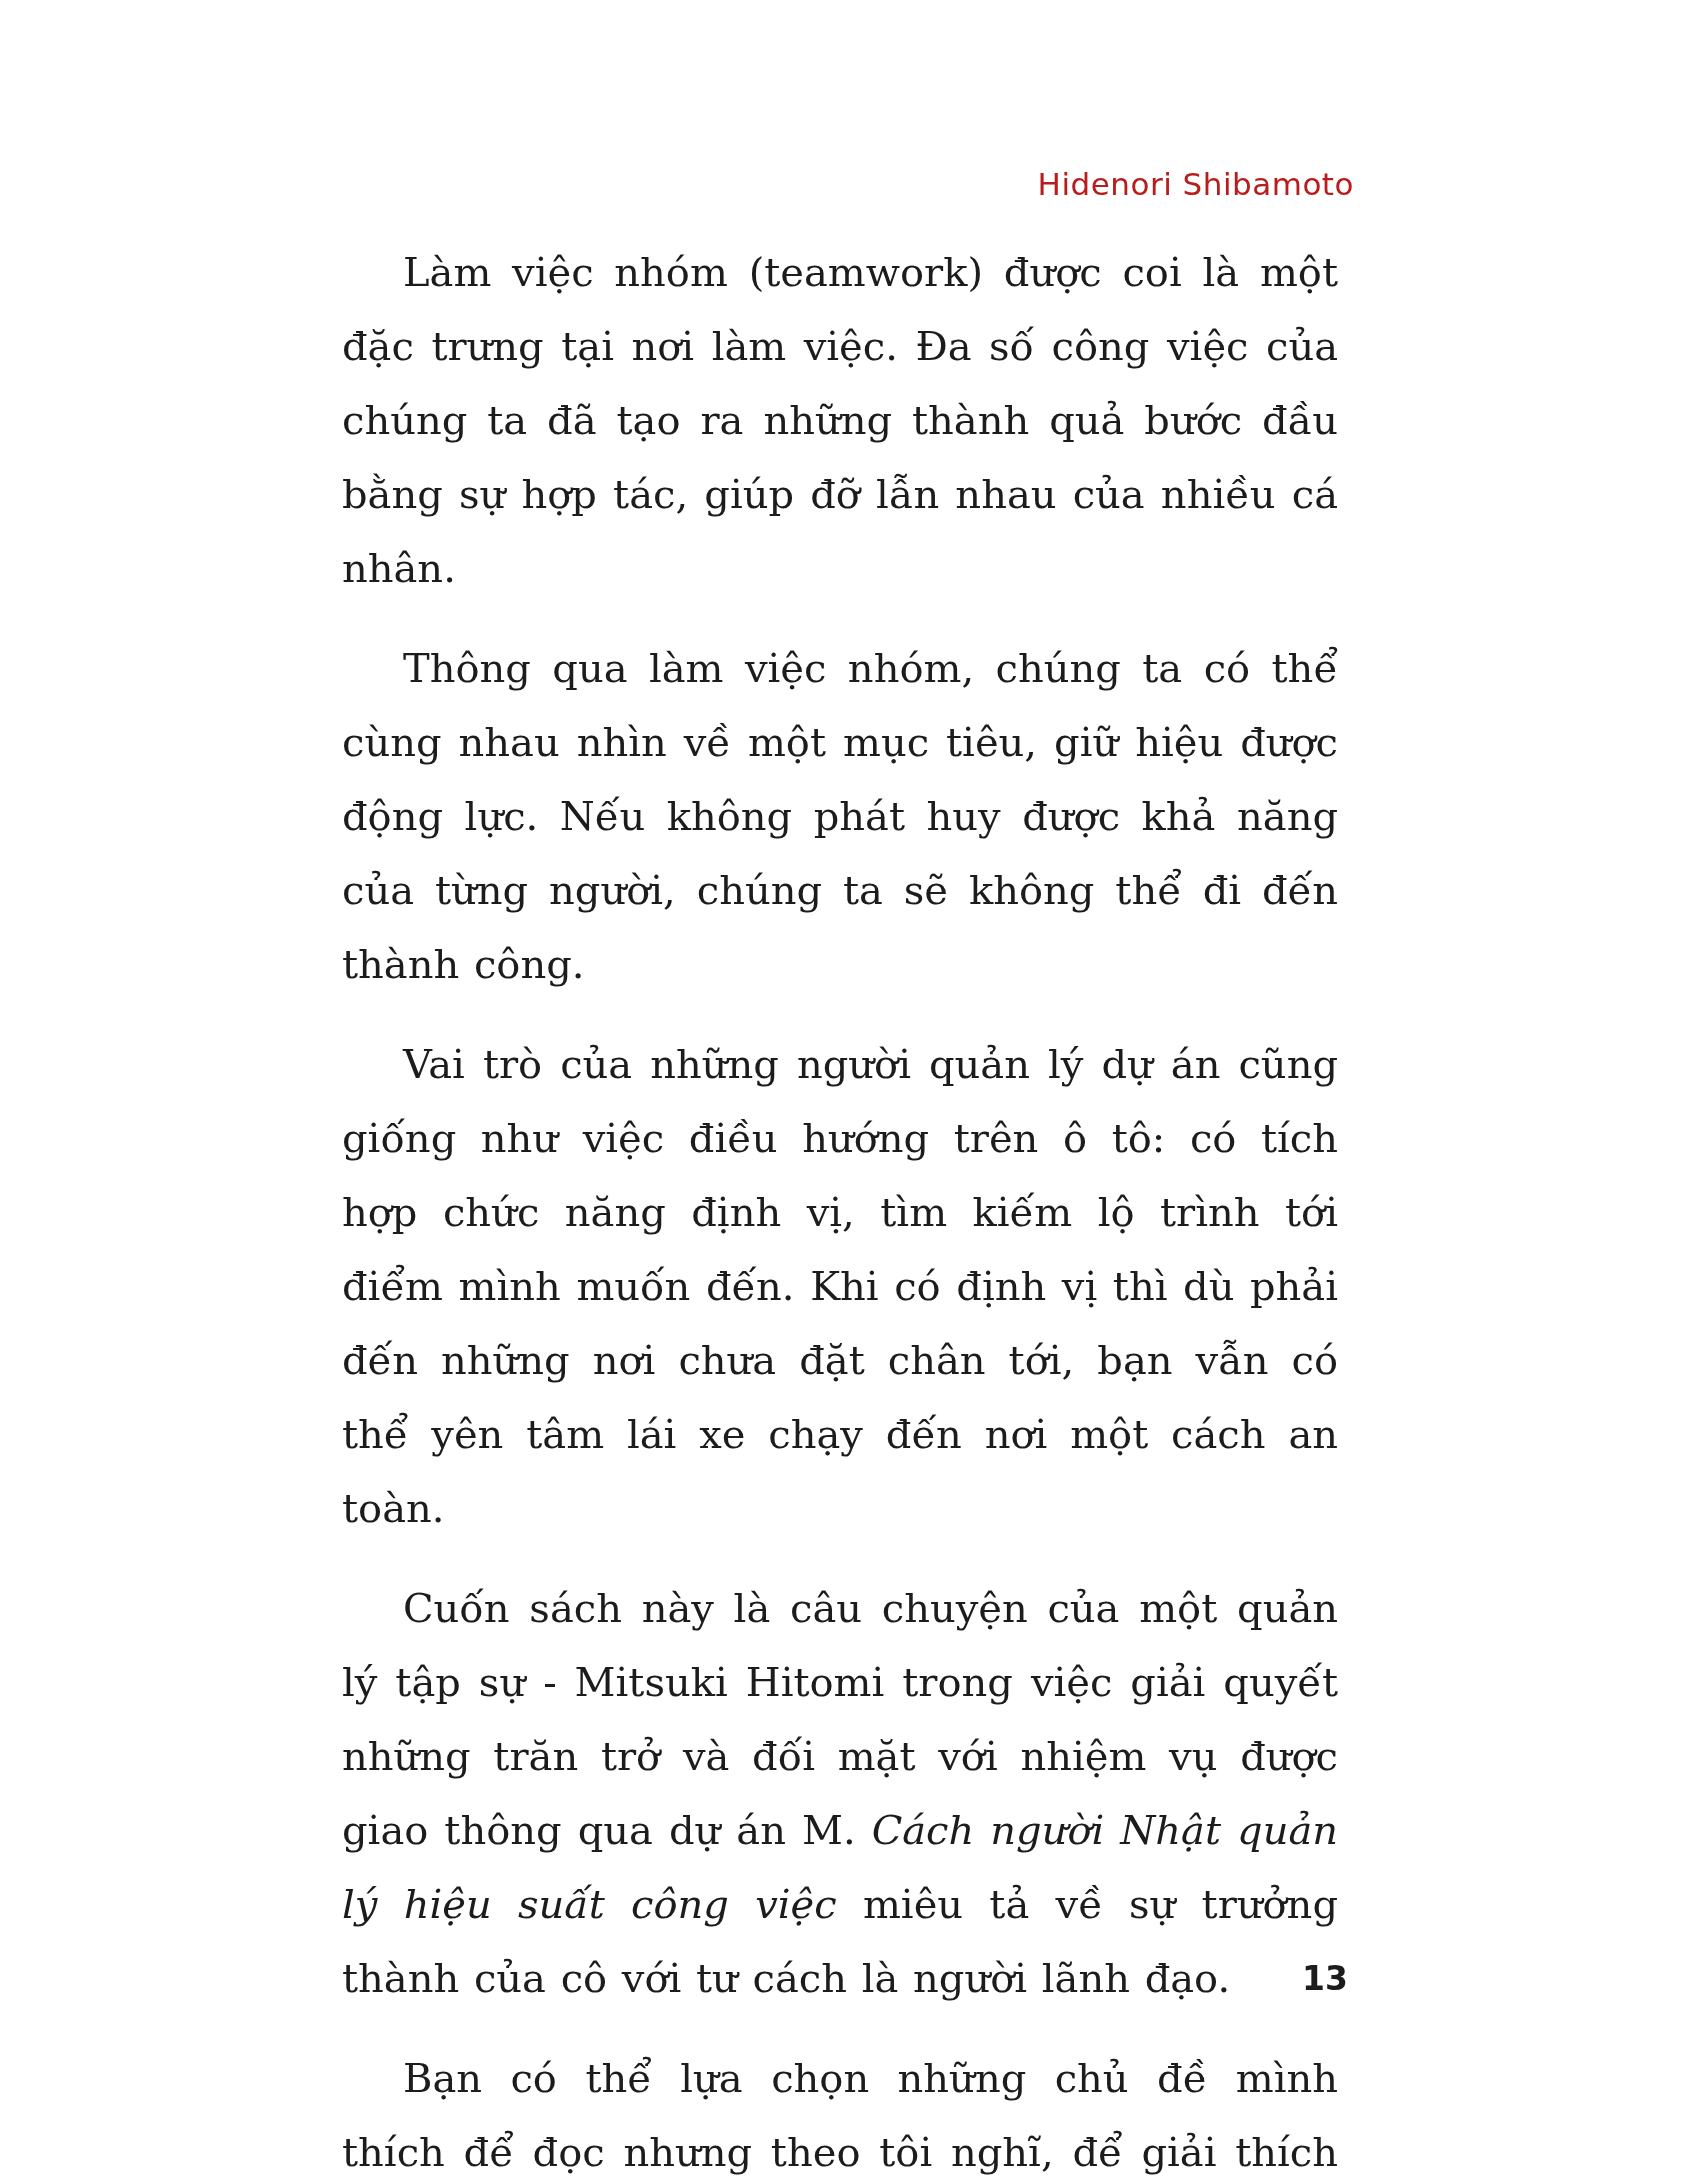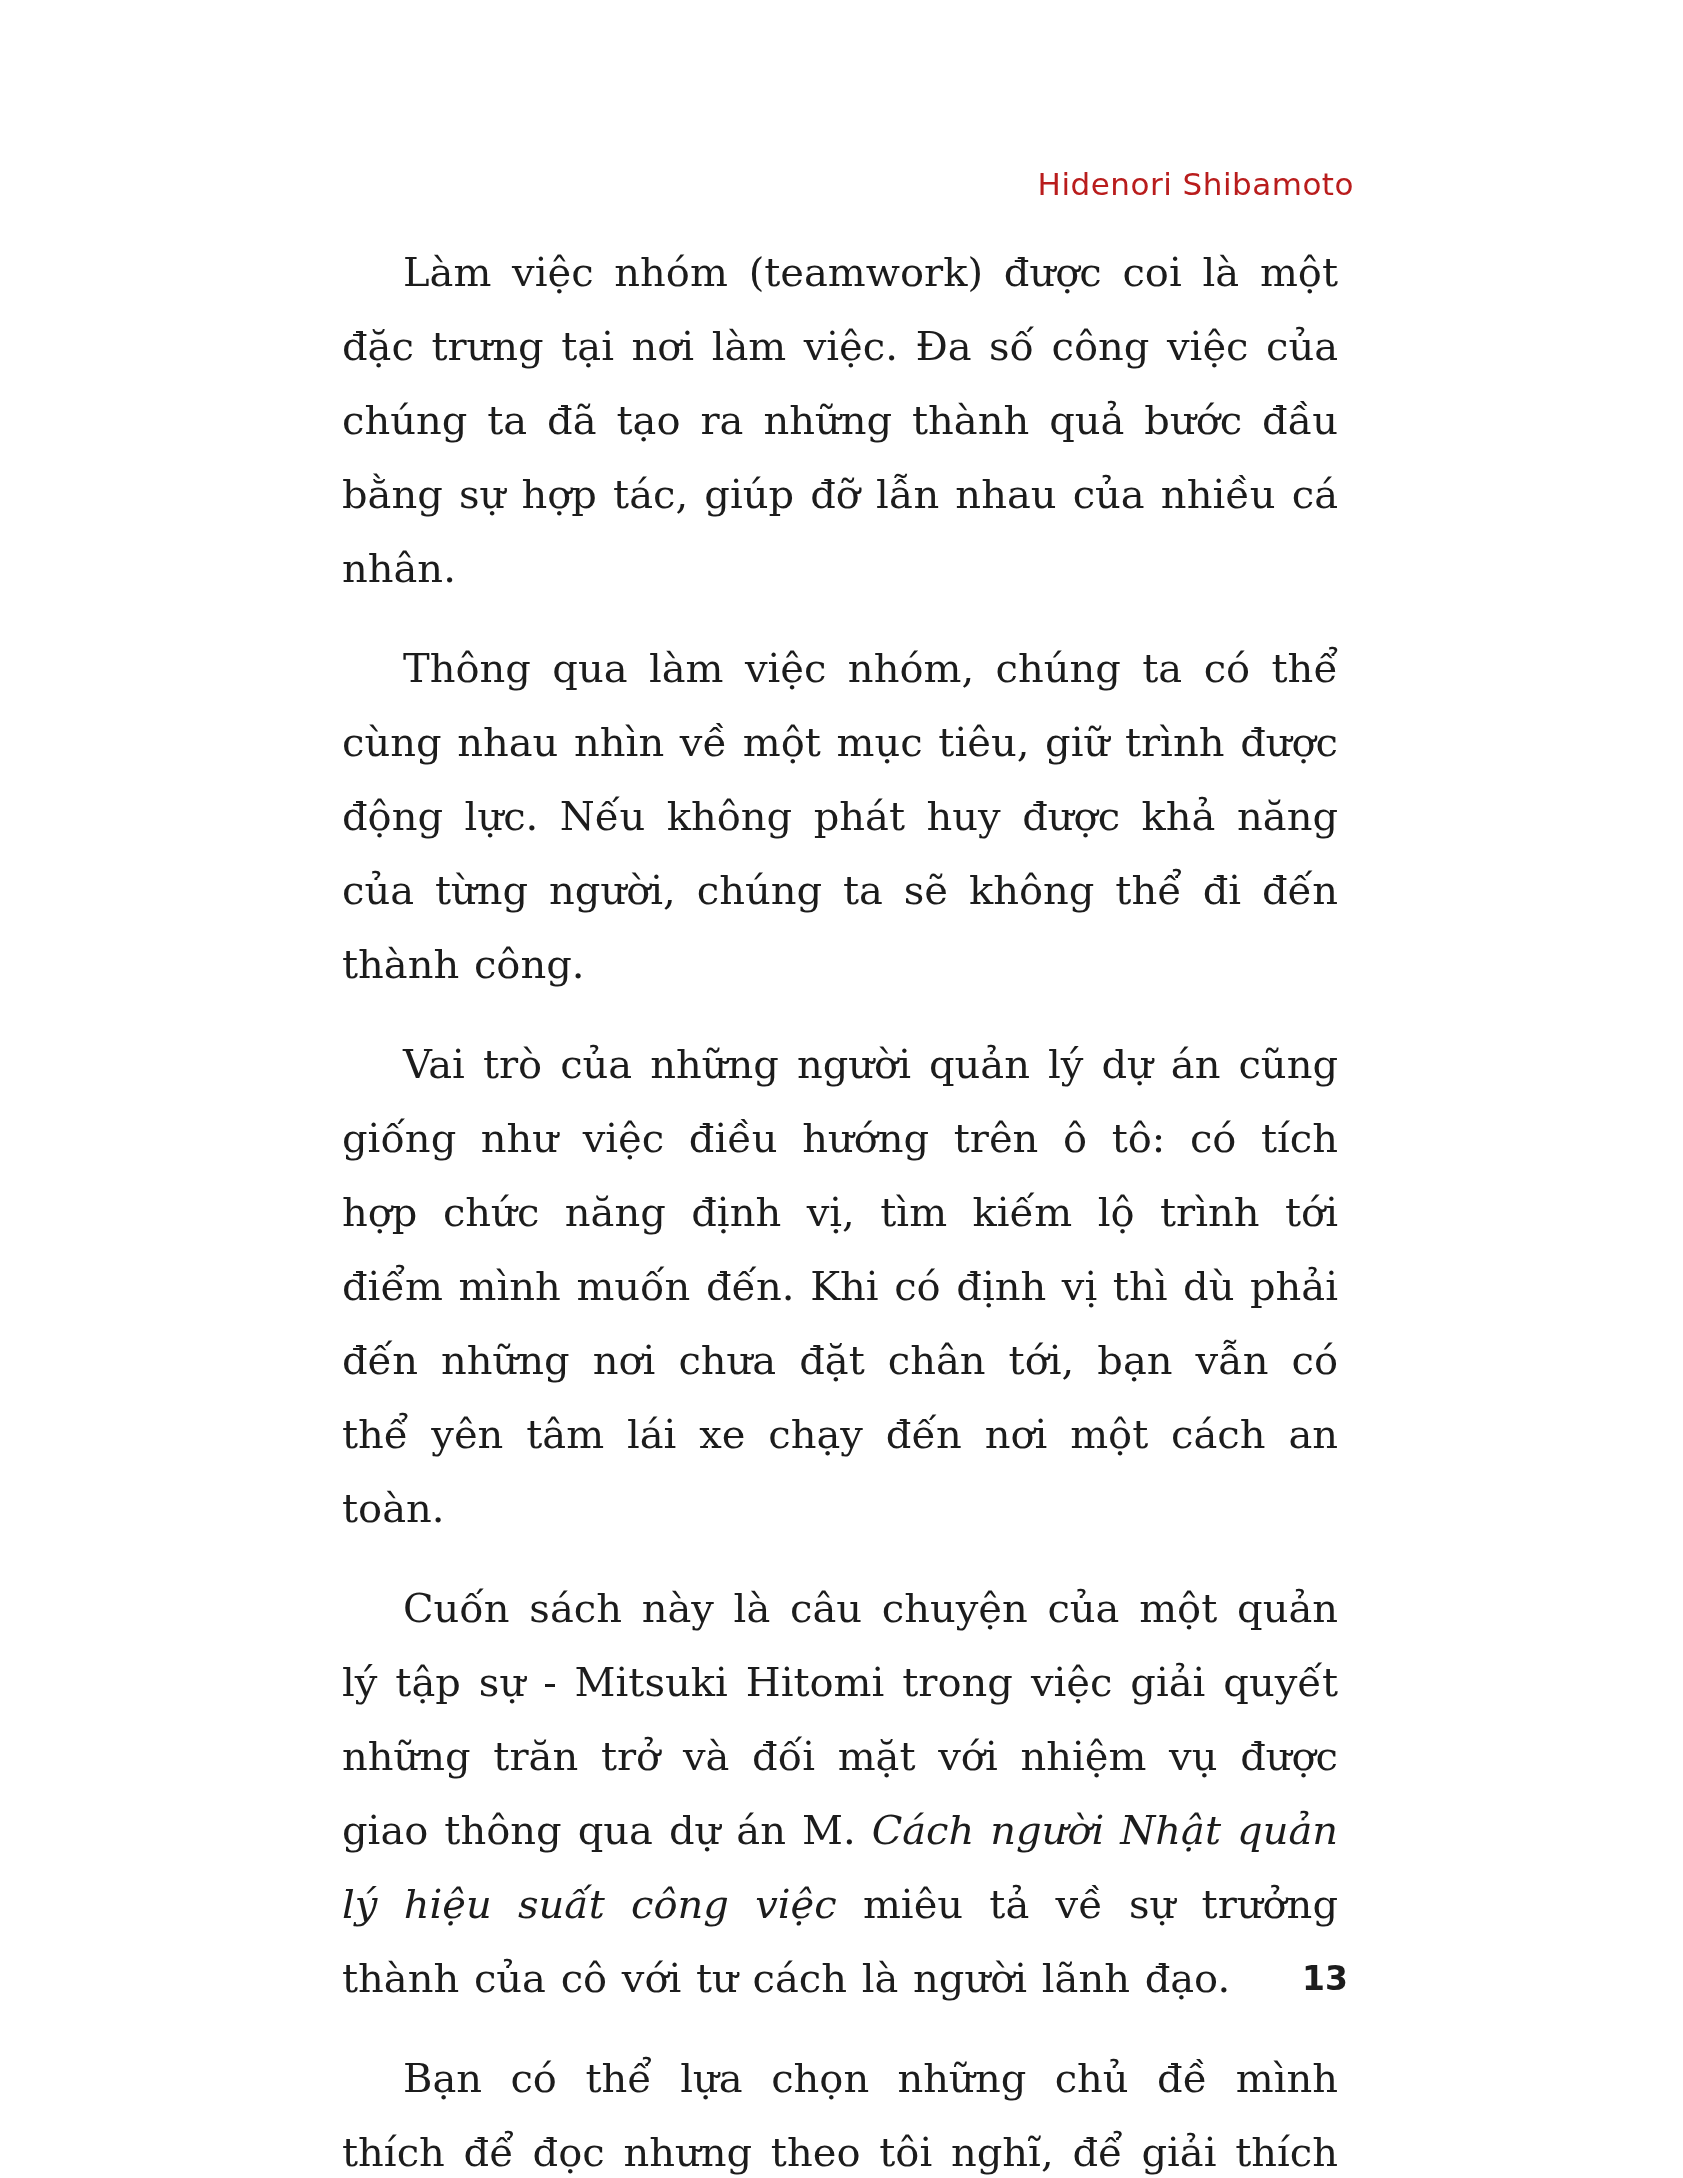--- a/index.html
+++ b/index.html
@@ -58,21 +58,21 @@
   }
 </style>
 </head>
 <body>
 
 <div class="page">
   <div class="content">
     <div class="page-header">Hidenori Shibamoto</div>
     <div class="page-body">
         <p><span>Làm việc nhóm (teamwork) được coi là một đặc trưng tại nơi làm việc. Đa số công việc của chúng ta đã tạo ra những thành quả bước đầu bằng sự hợp tác, giúp đỡ lẫn nhau của nhiều cá nhân.</span></p>
-        <p><span>Thông qua làm việc nhóm, chúng ta có thể cùng nhau nhìn về một mục tiêu, giữ trình được động lực. Nếu không phát huy được khả năng của từng người, chúng ta sẽ không thể đi đến thành công.</span></p>
+        <p><span>Thông qua làm việc nhóm, chúng ta có thể cùng nhau nhìn về một mục tiêu, giữ hiệu được động lực. Nếu không phát huy được khả năng của từng người, chúng ta sẽ không thể đi đến thành công.</span></p>
         <p><span>Vai trò của những người quản lý dự án cũng giống như việc điều hướng trên ô tô: có tích hợp chức năng định vị, tìm kiếm lộ trình tới điểm mình muốn đến. Khi có định vị thì dù phải đến những nơi chưa đặt chân tới, bạn vẫn có thể yên tâm lái xe chạy đến nơi một cách an toàn.</span></p>
         <p><span>Cuốn sách này là câu chuyện của một quản lý tập sự - Mitsuki Hitomi trong việc giải quyết những trăn trở và đối mặt với nhiệm vụ được giao thông qua dự án M. </span><em>Cách người Nhật quản lý hiệu suất công việc</em><span> miêu tả về sự trưởng thành của cô với tư cách là người lãnh đạo.</span></p>
         <p><span>Bạn có thể lựa chọn những chủ đề mình thích để đọc nhưng theo tôi nghĩ, để giải thích cặn kẽ</span></p>
       </div>
   </div>
   <div class="page-number">13</div>
 </div>
 
 
 </body></html>

